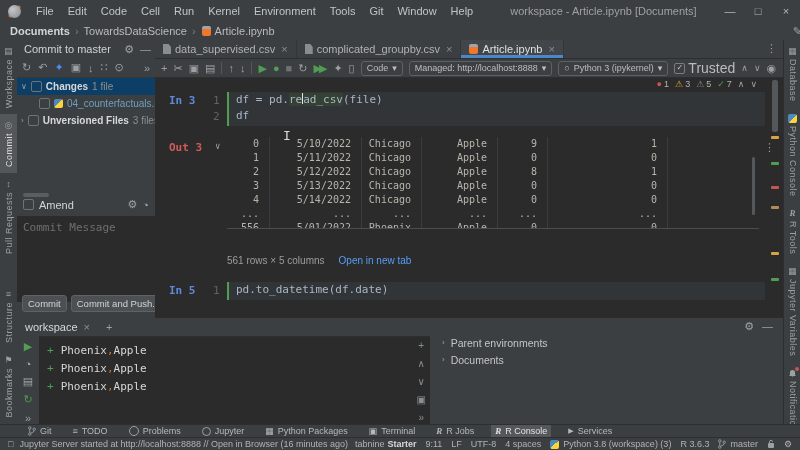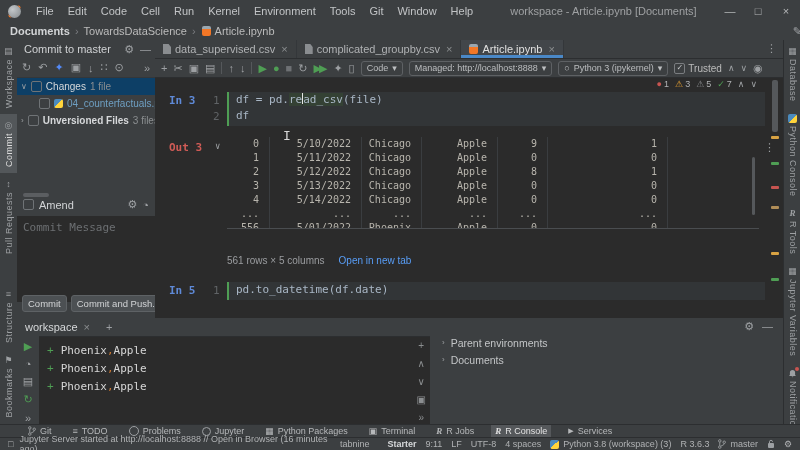--- a/index.html
+++ b/index.html
@@ -179,21 +179,21 @@
     <span class="ico" style="color:#548af7">✦</span>
     <span class="ico">▣</span>
     <span class="ico">↓</span>
     <span class="ico">∷</span>
     <span class="ico">⊙</span>
     <span class="ico" style="margin-left:auto">»</span>
   </div>
   <div class="tree-row sel-row" style="gap:4px;padding-left:4px">
     <span class="ico" style="font-size:8px">∨</span>
     <span class="cb"></span>
-    <span style="font-weight:normal;color:#d6d8da">Changes</span>
+    <span style="font-weight:bold;color:#d6d8da">Changes</span>
     <span style="color:#8b8e90">1 file</span>
   </div>
   <div class="tree-row" style="gap:4px;padding-left:22px">
     <span class="cb"></span>
     <span class="py-ico"></span>
     <span style="color:#6e9fc2">04_counterfactuals.py</span>
 
   </div>
   <div class="tree-row" style="gap:4px;padding-left:4px">
     <span class="ico" style="font-size:8px">›</span>
@@ -261,21 +261,21 @@
       <span>Managed: http://localhost:8888</span>
       <span>▾</span>
     </span>
     <span class="dd">
       <span>○</span>
       <span>Python 3 (ipykernel)</span>
       <span>▾</span>
     </span>
     <span class="flex" style="gap:3px">
       <span class="cbx">✓</span>
-      <span style="font-size:10px">Trusted</span>
+      <span style="font-size:14px">Trusted</span>
     </span>
     <span class="ico" style="font-size:9px">∧</span>
     <span class="ico" style="font-size:9px">∨</span>
     <span class="ico">◉</span>
   </div>
 
   <div id="ebody" class="mono">
 
 
     <div class="insp" style="font-family:'Liberation Sans',sans-serif">
@@ -515,21 +515,21 @@
     <span>Services</span>
   </span>
 </div>
 
 <div id="sbar" class="abs">
   <span class="flex" style="gap:6px">
     <span>□</span>
     <span>Jupyter Server started at http://localhost:8888 // Open in Browser (16 minutes ago)</span>
   </span>
   <span class="right">
-    <span class="flex" style="gap:18px">
+    <span class="flex" style="gap:3px">
       <span>tabnine</span>
       <span style="font-weight:bold;color:#d6d8da">Starter</span>
     </span>
     <span>9:11</span>
     <span>LF</span>
     <span>UTF-8</span>
     <span>4 spaces</span>
     <span class="flex" style="gap:4px">
       <span class="pylogo"></span>
       <span>Python 3.8 (workspace) (3)</span>

